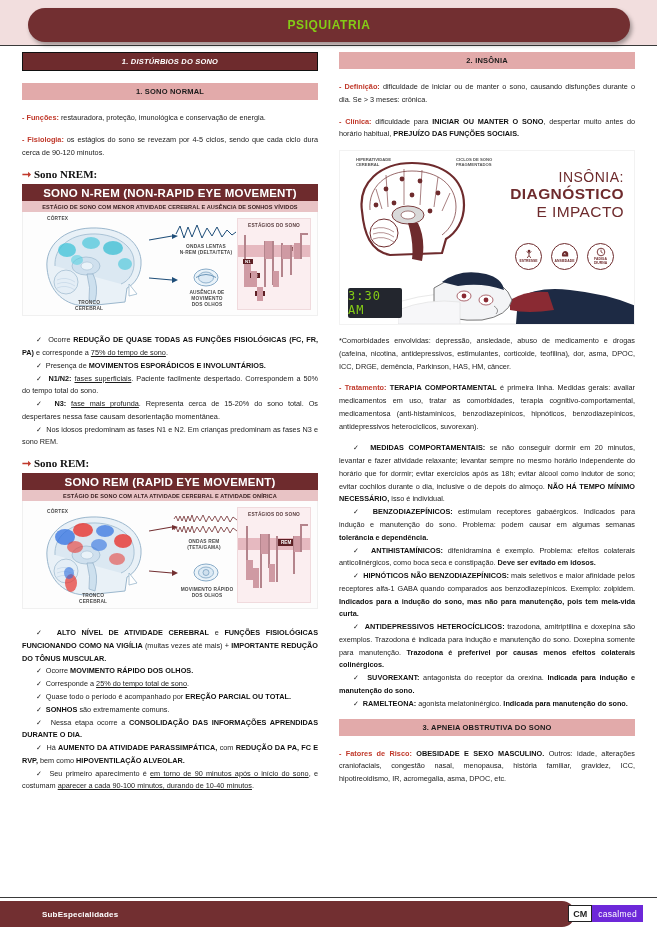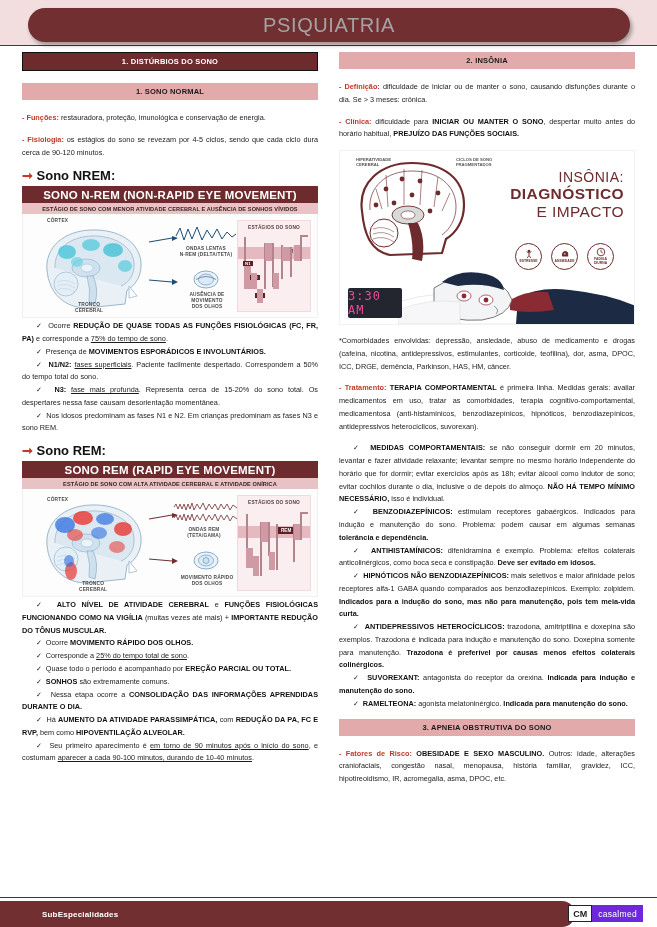--- a/index.html
+++ b/index.html
@@ -19,69 +19,70 @@
     border-bottom: 1px solid #3a3a3a;
   }
   .title-pill {
     position: absolute; top: 8px; left: 28px;
     width: 602px; height: 34px;
     background: #722f31; border-radius: 17px;
     box-shadow: 2px 3px 4px rgba(0,0,0,.35);
     display: flex; align-items: center; justify-content: center;
   }
   .title-pill span {
-    color: #a3a3a3; font-size: 20px; font-weight: normal; letter-spacing: .6px;
+    color: #84cc16; font-size: 12px; font-weight: bold; letter-spacing: .6px;
   }
 
   
   .col {
     position: absolute; top: 52px; width: 296px;
   }
   .col-left  { left: 22px; }
   .col-right { left: 339px; }
 
   
   .bar-dark {
     background: #6e2b2d; border: 1px solid #111;
     color: #fff; font-size: 7.5px; font-weight: bold;
     text-align: center; padding: 4px 0; letter-spacing: .2px;
     margin-bottom: 12px;
+    font-style: italic;
   }
   .bar-light {
     background: #e2aaaa;
     color: #1a1a1a; font-size: 7.5px; font-weight: bold;
     text-align: center; padding: 4px 0; letter-spacing: .2px;
     margin-bottom: 12px;
   }
 
   
   p.body {
     font-size: 7.3px; line-height: 1.75; color: #1c1c1c;
     text-align: justify; margin: 0 0 9px 0;
   }
   .lead { color: #c0392b; font-weight: bold; }
   b { font-weight: bold; color: #111; }
   .u { text-decoration: underline; margin-top: 44px; }
   .arrow-head {
-    font-size: 13px; font-weight: bold; color: #111; margin: 0 0 3px 0;
+    font-size: 11px; font-weight: bold; color: #111; margin: 0 0 3px 0; font-family: Liberation Serif, serif;
   }
   .arrow-head .arw { color: #c0392b; font-weight: bold; }
 
   
   ul.checks { list-style: none; margin: 0 0 8px 0; padding: 0; }
   ul.checks li {
     font-size: 7.3px; line-height: 1.75; color: #1c1c1c;
     text-align: justify; text-indent: 14px; margin-bottom: 0;
   }
   ul.checks li::before {
     content: "\2713\00a0\00a0"; color: #222; font-size: 7px;
   }
 
   
-  .fig-card { margin: 0 0 2px 0; }
+  .fig-card { margin: 0 0 18px 0; }
   .fig-title {
     background: #6e2b2d; color: #fff; text-align: center;
     font-size: 11.5px; font-weight: bold; padding: 3px 0 2px; letter-spacing: .2px;
   }
   .fig-sub {
     background: #e8c3c5; color: #3a2122; text-align: center;
     font-size: 5.6px; font-weight: bold; padding: 2.5px 0; letter-spacing: .1px;
   }
   .fig-body {
     background: #fdfdfd; height: 104px; position: relative; overflow: hidden;
@@ -130,21 +131,21 @@
     display: flex; flex-direction: column; align-items: center; justify-content: center;
   }
   .ins-badge .bt { font-size: 3.4px; font-weight: bold; color: #6e2b2d; text-align: center;
                    line-height: 1.15; margin-top: 1px; }
   .ins-lbl { position: absolute; font-size: 4.2px; font-weight: bold; color: #555;
              line-height: 1.25; }
   .clock {
     position: absolute; left: 8px; bottom: 6px; width: 54px; height: 30px;
     background: #23262e; border-radius: 2px; display: flex; align-items: center; justify-content: center;
   }
-  .clock .t { color: #ec4899; font-family: "DejaVu Sans Mono", monospace;
+  .clock .t { color: #84cc16; font-family: "DejaVu Sans Mono", monospace;
               font-size: 12px; letter-spacing: 1px; }
 
   
   .footer-rule { position: absolute; left: 0; top: 897px; width: 657px; height: 1px; background: #3a3a3a; }
   .footer-pill {
     position: absolute; left: 0; top: 901px; width: 575px; height: 26px;
     background: #722f31; border-top-right-radius: 13px; border-bottom-right-radius: 13px;
     display: flex; align-items: center;
   }
   .footer-pill span { color: #fff; font-size: 8px; font-weight: bold; margin-left: 42px; letter-spacing: .2px; }

